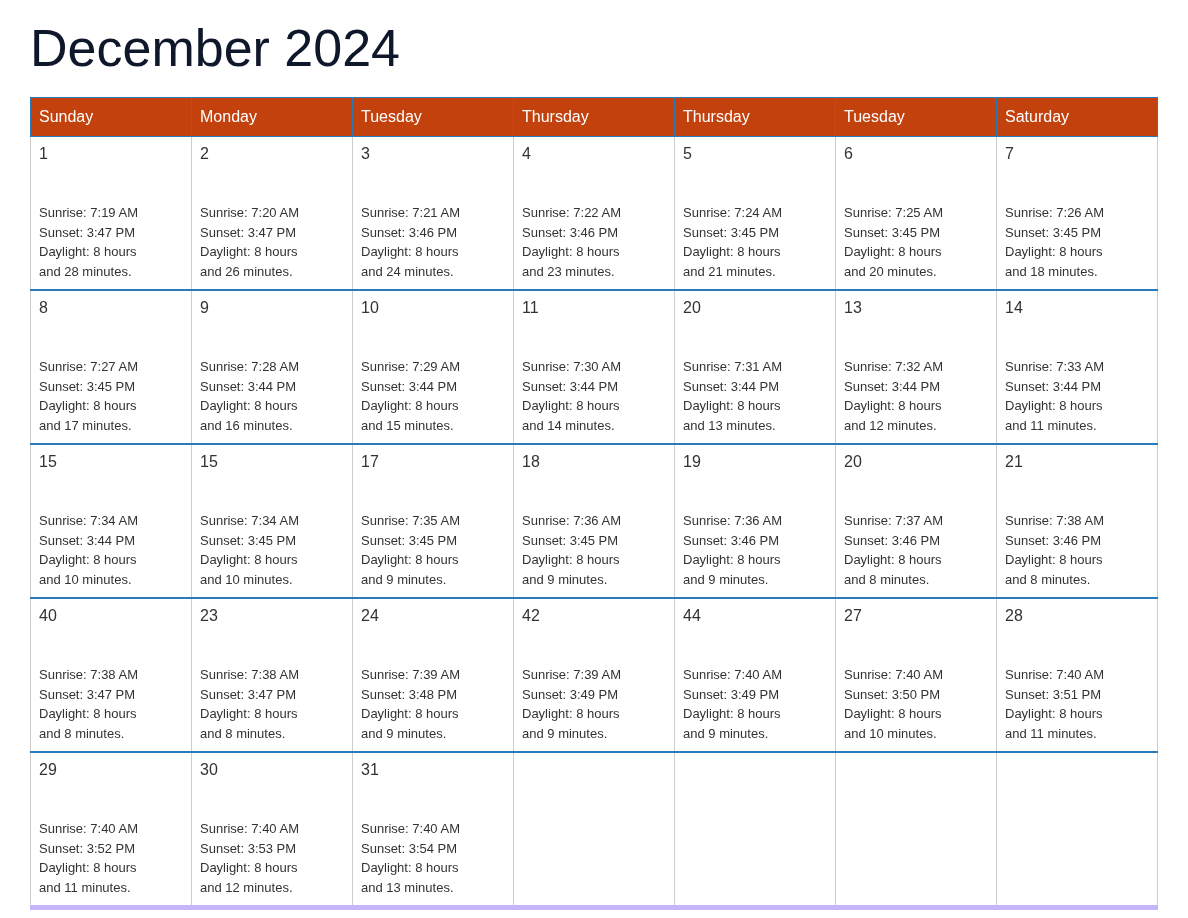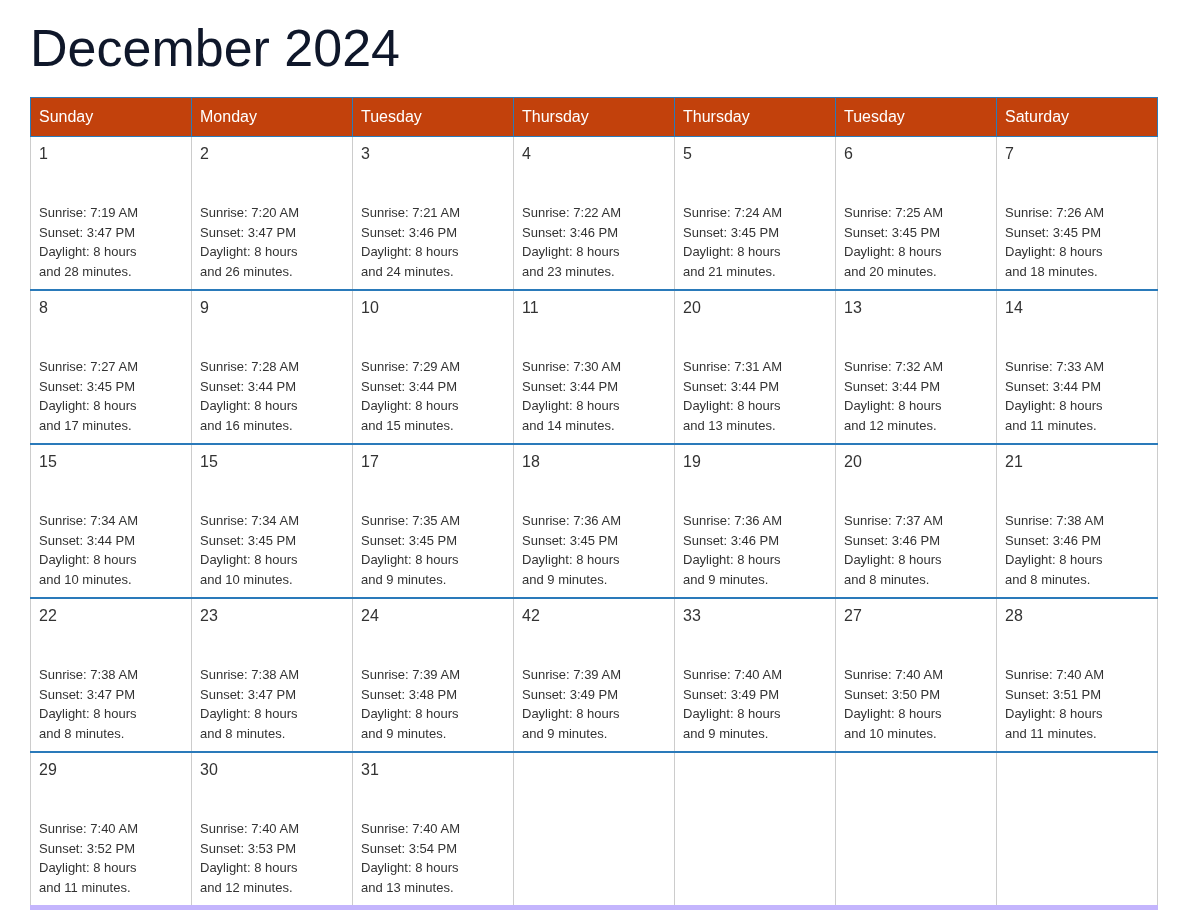--- a/index.html
+++ b/index.html
@@ -312,21 +312,21 @@
         <div class="day-info">
           Sunrise: 7:38 AM<br>
           Sunset: 3:46 PM<br>
           Daylight: 8 hours<br>
           and 8 minutes.
         </div>
       </td>
       </tr>
       <tr>
         <td>
-        <span class="day-num">22</span>
+        <span class="day-num">40</span>
         <div class="day-info">
           Sunrise: 7:38 AM<br>
           Sunset: 3:47 PM<br>
           Daylight: 8 hours<br>
           and 8 minutes.
         </div>
       </td>
         <td>
         <span class="day-num">23</span>
         <div class="day-info">
@@ -348,21 +348,21 @@
         <td>
         <span class="day-num">42</span>
         <div class="day-info">
           Sunrise: 7:39 AM<br>
           Sunset: 3:49 PM<br>
           Daylight: 8 hours<br>
           and 9 minutes.
         </div>
       </td>
         <td>
-        <span class="day-num">33</span>
+        <span class="day-num">44</span>
         <div class="day-info">
           Sunrise: 7:40 AM<br>
           Sunset: 3:49 PM<br>
           Daylight: 8 hours<br>
           and 9 minutes.
         </div>
       </td>
         <td>
         <span class="day-num">27</span>
         <div class="day-info">

